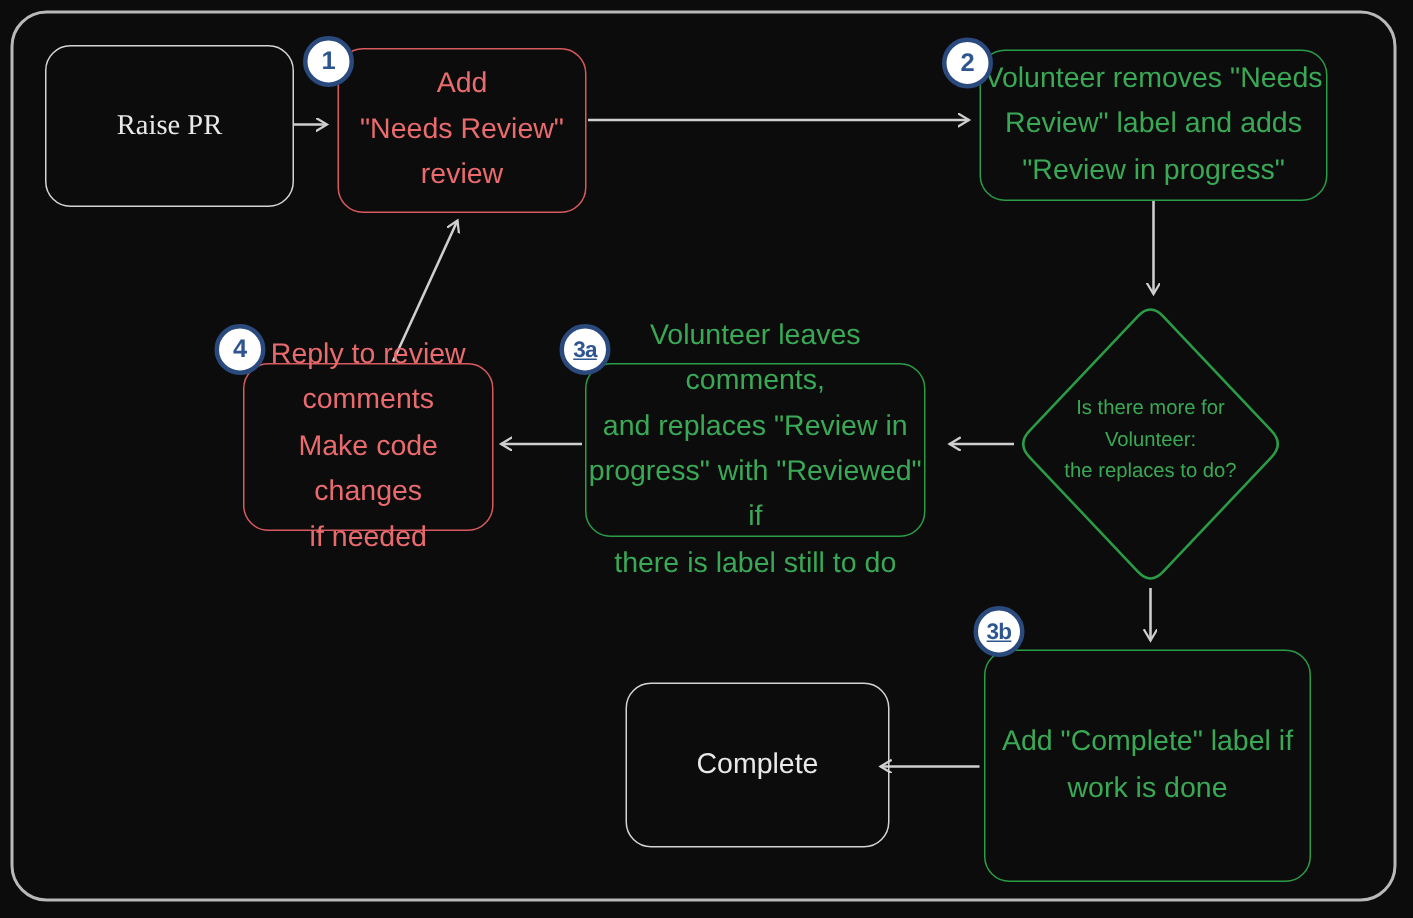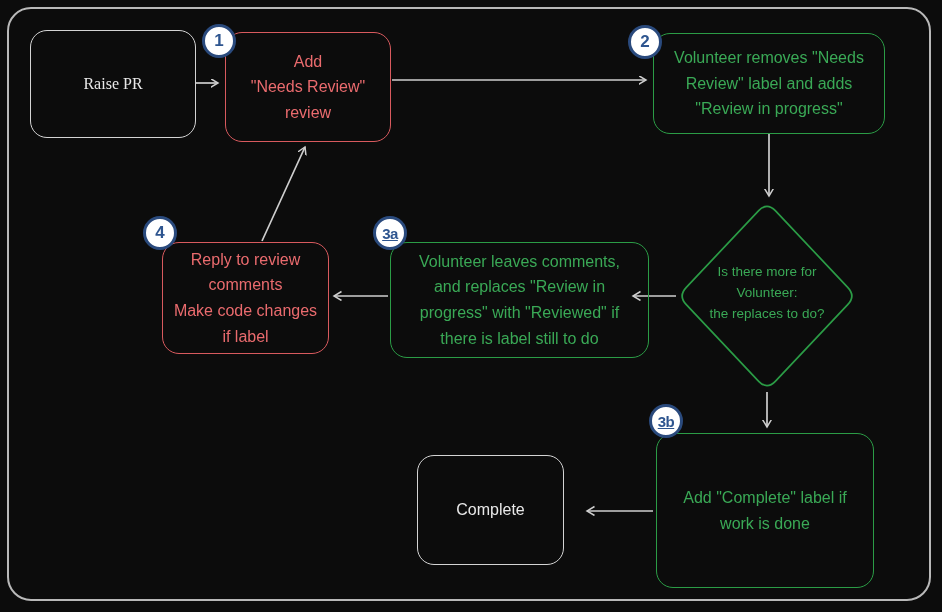--- a/index.html
+++ b/index.html
@@ -47,21 +47,21 @@
   .node {
     position: absolute;
     box-sizing: border-box;
     border-radius: 17px;
     border: 1.6px solid;
     display: flex;
     flex-direction: column;
     justify-content: center;
     align-items: center;
     text-align: center;
-    font-size: 16px;
+    font-size: 19px;
     line-height: 1.6;
     background: transparent;
   }
   .node.white { border-color: var(--neutral-border, #d4d4d4); color: var(--neutral-text, #e9e9e9); }
   .node.red   { border-color: var(--red-border, #d85a5e);     color: var(--red-text, #ea6b6e); }
   .node.green { border-color: var(--green-border, #2b9c46);   color: var(--green-text, #3aa956); }
   .diamond-label {
     position: absolute;
     left: 677px; top: 262px;
     width: 180px;
@@ -136,40 +136,40 @@
     <div>Review" label and adds</div>
     <div>"Review in progress"</div>
   </div>
 
   <div class="diamond-label">
     <div>Is there more for</div>
     <div>Volunteer:</div>
     <div>the replaces to do?</div>
   </div>
 
-  <div class="node green" style="left:390px; top:242px; width:259px; height:116px;">
+  <div class="node green" style="left:390px; top:242px; width:227px; height:116px;">
     <div>Volunteer leaves comments,</div>
     <div>and replaces "Review in</div>
     <div>progress" with "Reviewed" if</div>
     <div>there is label still to do</div>
   </div>
 
   <div class="node red" style="left:162px; top:242px; width:167px; height:112px;">
     <div>Reply to review</div>
     <div>comments</div>
     <div>Make code changes</div>
-    <div>if label</div>
+    <div>if needed</div>
   </div>
 
   <div class="node green" style="left:656px; top:433px; width:218px; height:155px;">
     <div>Add "Complete" label if</div>
     <div>work is done</div>
   </div>
 
-  <div class="node white" style="left:417px; top:455px; width:147px; height:110px;">
+  <div class="node white" style="left:417px; top:455px; width:176px; height:110px;">
     <div>Complete</div>
   </div>
 
   <div class="badge" style="left:202px; top:24px;">1</div>
   <div class="badge" style="left:628px; top:25px;">2</div>
   <div class="badge wide" style="left:373px; top:216px;">3a</div>
   <div class="badge wide" style="left:649px; top:404px;">3b</div>
   <div class="badge" style="left:143px; top:216px;">4</div>
 
 

